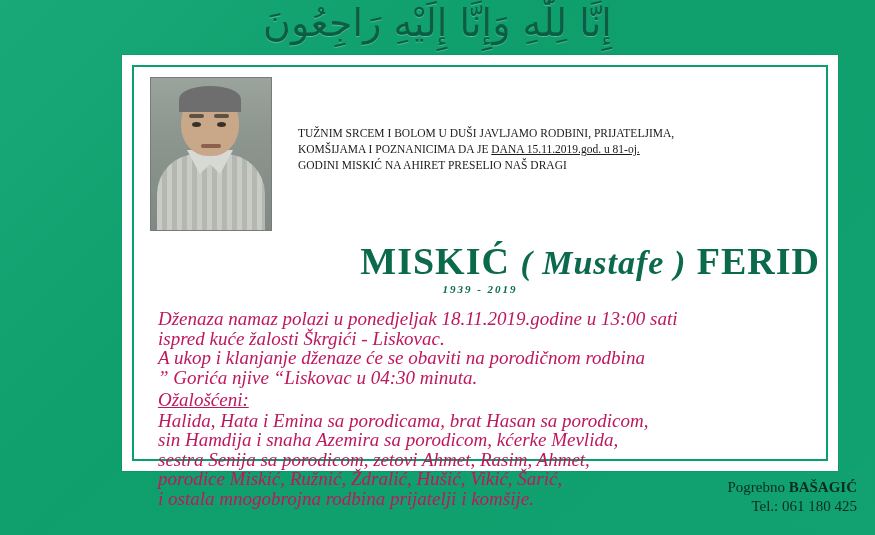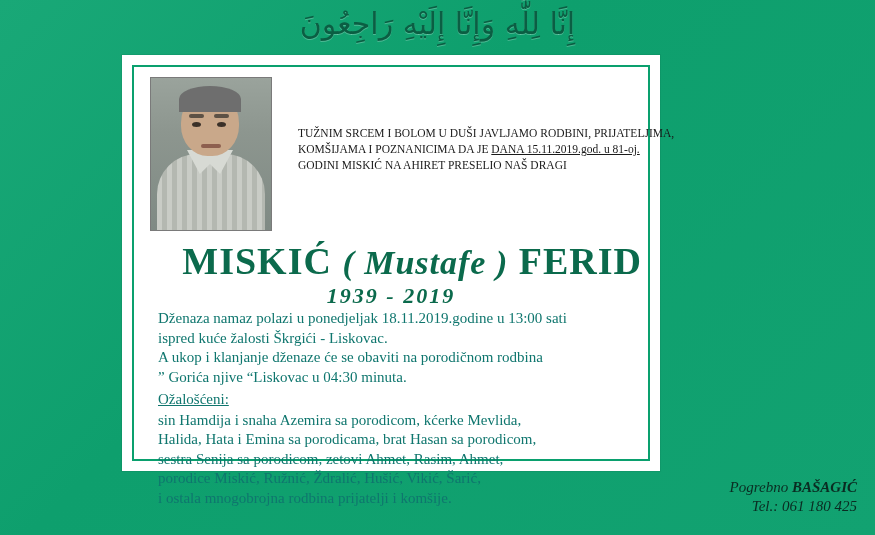--- a/index.html
+++ b/index.html
@@ -25,31 +25,31 @@
   .calligraphy {
     position: absolute;
     top: 0;
     left: 0;
     width: 875px;
     height: 46px;
     display: flex;
     align-items: center;
     justify-content: center;
     color: #0b5e43;
-    font-size: 30px;
+    font-size: 38px;
     font-family: "DejaVu Sans", sans-serif;
     letter-spacing: 1px;
     text-shadow: 0 1px 0 rgba(255,255,255,0.25);
   }
   
   .card {
     position: absolute;
     left: 122px;
     top: 55px;
-    width: 538px;
+    width: 716px;
     height: 416px;
     background: #ffffff;
     box-shadow: 0 0 0 1px rgba(0,0,0,0.05);
   }
   .card-inner-border {
     position: absolute;
     left: 10px;
     top: 10px;
     right: 10px;
     bottom: 10px;
@@ -171,52 +171,52 @@
   .name .paren {
     font-style: italic;
     font-size: 34px;
   }
   .years {
     position: absolute;
     left: 0;
     right: 0;
     top: 212px;
     text-align: center;
-    font-size: 22px;
+    font-size: 11px;
     font-style: italic;
     font-weight: bold;
     color: #0b6a4c;
     letter-spacing: 2px;
   }
   .body-text {
     position: absolute;
     left: 18px;
     right: 10px;
     top: 238px;
-    font-size: 15px;
+    font-size: 19px;
     line-height: 19.5px;
-    color: #0f766e;
+    color: #be185d;
+    font-style: italic;
   }
   .body-text p {
     margin: 0;
   }
   .mourners-title {
     text-align: left;
     text-decoration: underline;
     margin-top: 3px !important;
     margin-bottom: 1px !important;
   }
   .footer {
     position: absolute;
     right: 18px;
     top: 478px;
     text-align: right;
     color: #0a2c22;
     font-size: 15px;
-    font-style: italic;
     line-height: 19px;
   }
   .footer b { font-weight: bold; }
 </style>
 </head>
 <body>
 
 <div class="poster">
 
   <div class="calligraphy">إِنَّا لِلَّٰهِ وَإِنَّا إِلَيْهِ رَاجِعُونَ</div>
@@ -250,22 +250,22 @@
       </div>
 
       <div class="years">1939 - 2019</div>
 
       <div class="body-text">
         <p>Dženaza namaz polazi u ponedjeljak 18.11.2019.godine u 13:00 sati</p>
         <p>ispred kuće žalosti Škrgići - Liskovac.</p>
         <p>A ukop i klanjanje dženaze će se obaviti na porodičnom rodbina</p>
         <p>” Gorića njive “Liskovac u 04:30 minuta.</p>
         <p class="mourners-title">Ožalošćeni:</p>
+        <p>Halida, Hata i Emina sa porodicama, brat Hasan sa porodicom,</p>
         <p>sin Hamdija i snaha Azemira sa porodicom, kćerke Mevlida,</p>
-        <p>Halida, Hata i Emina sa porodicama, brat Hasan sa porodicom,</p>
         <p>sestra Senija sa porodicom, zetovi Ahmet, Rasim, Ahmet,</p>
         <p>porodice Miskić, Ružnić, Ždralić, Hušić, Vikić, Šarić,</p>
         <p>i ostala mnogobrojna rodbina prijatelji i komšije.</p>
       </div>
 
     </div>
   </div>
 
   <div class="footer">
     <div><span>Pogrebno </span><b>BAŠAGIĆ</b></div>

